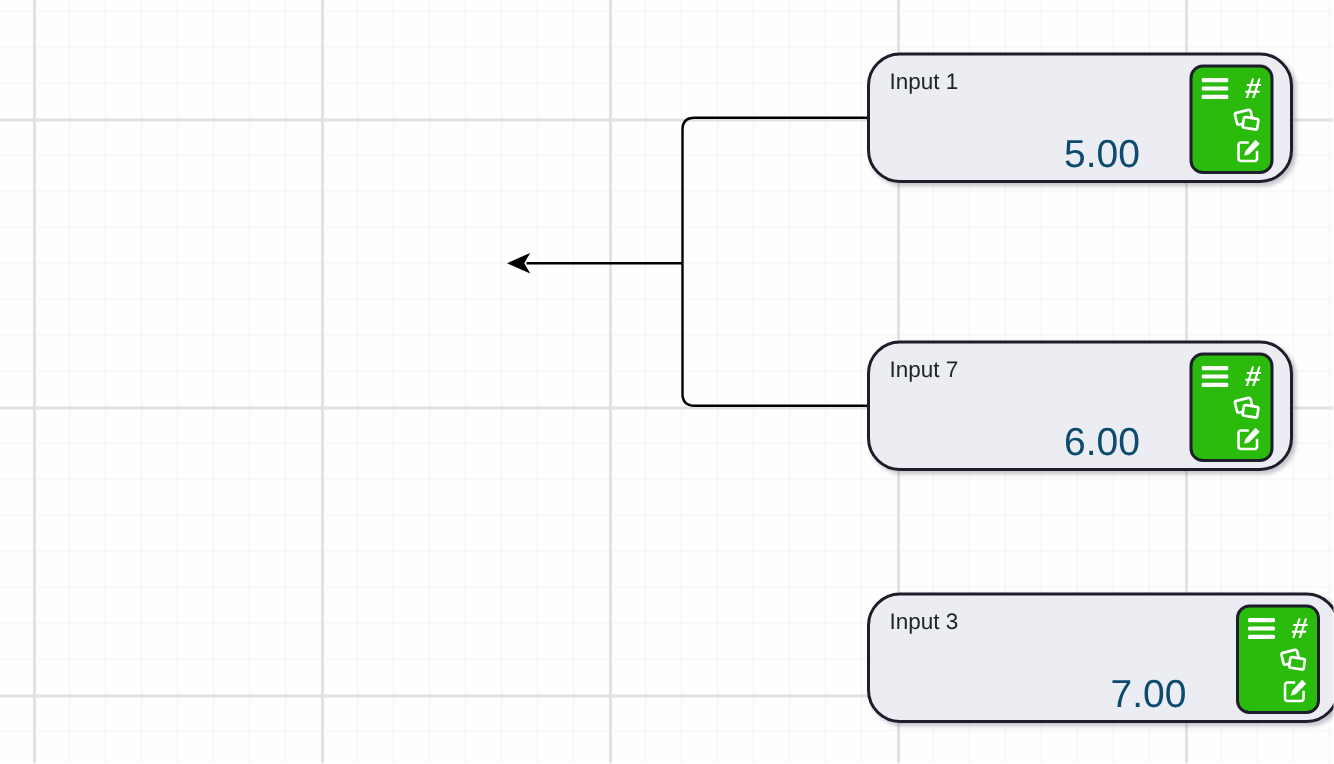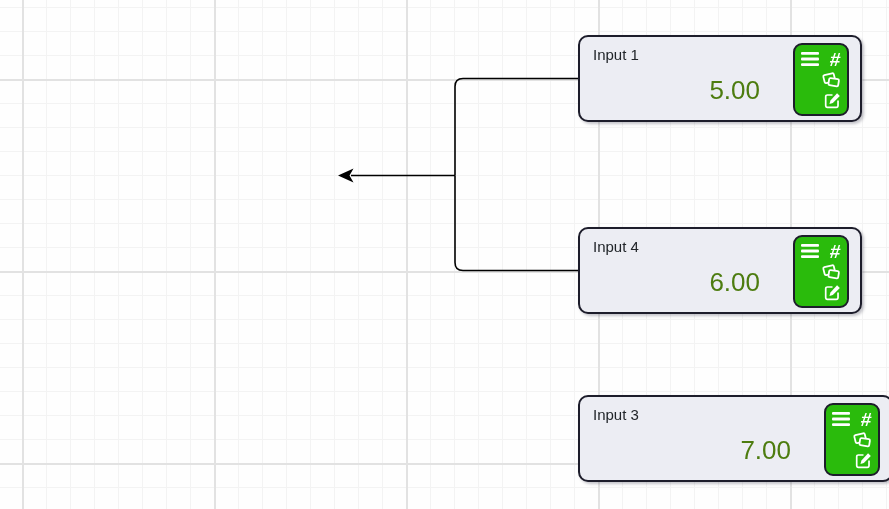--- a/index.html
+++ b/index.html
@@ -17,30 +17,30 @@
     background-size: 192px 192px, 192px 192px, 24px 24px, 24px 24px;
     background-position: 22px 0, 0 79px, 22px 0, 0 7px;
   }
 
   .edges { position:absolute; left:0; top:0; width:889px; height:509px; z-index:1; }
 
   .node {
     position:absolute; z-index:2;
     background:#ecedf3;
     border:2px solid #1d1d2b;
-    border-radius:10px;
+    border-radius:22px;
     box-shadow:2px 2px 3px rgba(60,60,80,0.30);
   }
   .node-label {
     position:absolute; left:13px; top:9px;
     font-size:15px; color:#212529; white-space:nowrap;
   }
   .node-value {
-    position:absolute; right:100px; bottom:16px;
-    font-size:26px; color:#4d7c0f; line-height:1.05; white-space:nowrap;
+    position:absolute; right:100px; bottom:4px;
+    font-size:26px; color:#0c4a6e; line-height:1.05; white-space:nowrap;
   }
 
   .panel {
     position:absolute; top:6px; right:11px;
     width:56px; height:73px;
     border:2px solid #1d1d2b; border-radius:9px;
     display:flex; flex-direction:column; justify-content:space-between;
     padding:4px 6px;
   }
   .panel-input    { background:#2abb0c; }
@@ -97,21 +97,21 @@
           <svg width="17" height="17" viewBox="0 0 20 20">
             <path d="M16.5 10 V16 a2 2 0 0 1 -2 2 H4 a2 2 0 0 1 -2 -2 V5.5 a2 2 0 0 1 2 -2 H10" fill="none" stroke="#fff" stroke-width="2"></path>
             <path d="M15.4 1.4 l3.2 3.2 L10.4 12.8 6.4 14 7.6 10 Z" fill="#fff"></path>
           </svg>
         </span>
       </div>
     </div>
   </div>
 
   <div class="node" style="left:578px; top:227px; width:284px; height:87px">
-    <div class="node-label">Input 4</div>
+    <div class="node-label">Input 7</div>
     <div class="node-value">6.00</div>
     <div class="panel panel-input" style="background-color: rgb(42, 187, 12);">
       <div class="panel-row">
         <span class="icon">
           <svg width="18" height="14" viewBox="0 0 18 14">
               <g fill="#fff">
             <rect x="0" y="0" width="18" height="2.8" rx="1"></rect>
             <rect x="0" y="5.6" width="18" height="2.8" rx="1"></rect>
             <rect x="0" y="11.2" width="18" height="2.8" rx="1"></rect>
           </g>

